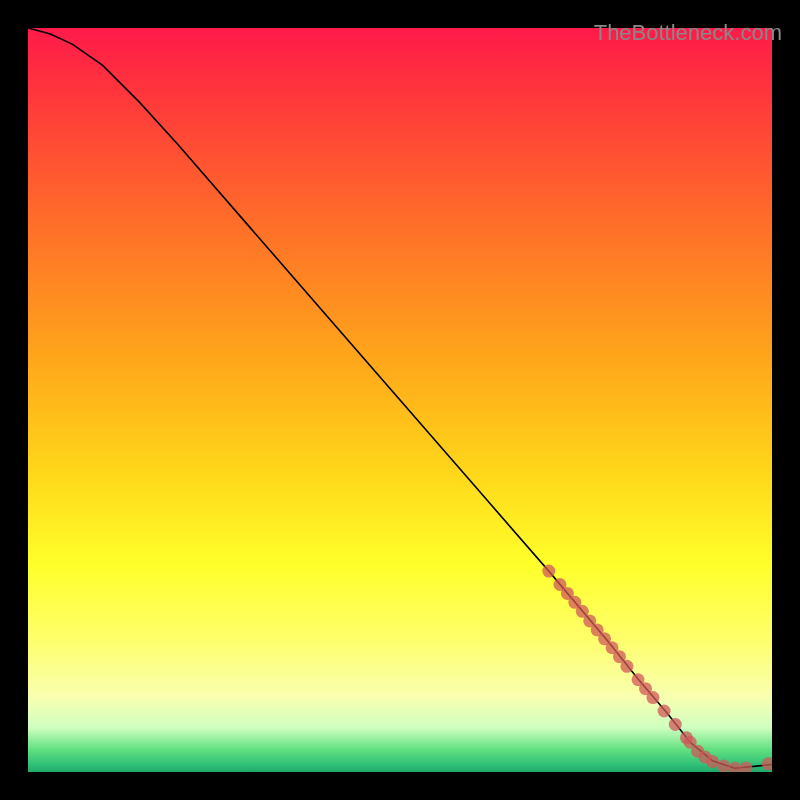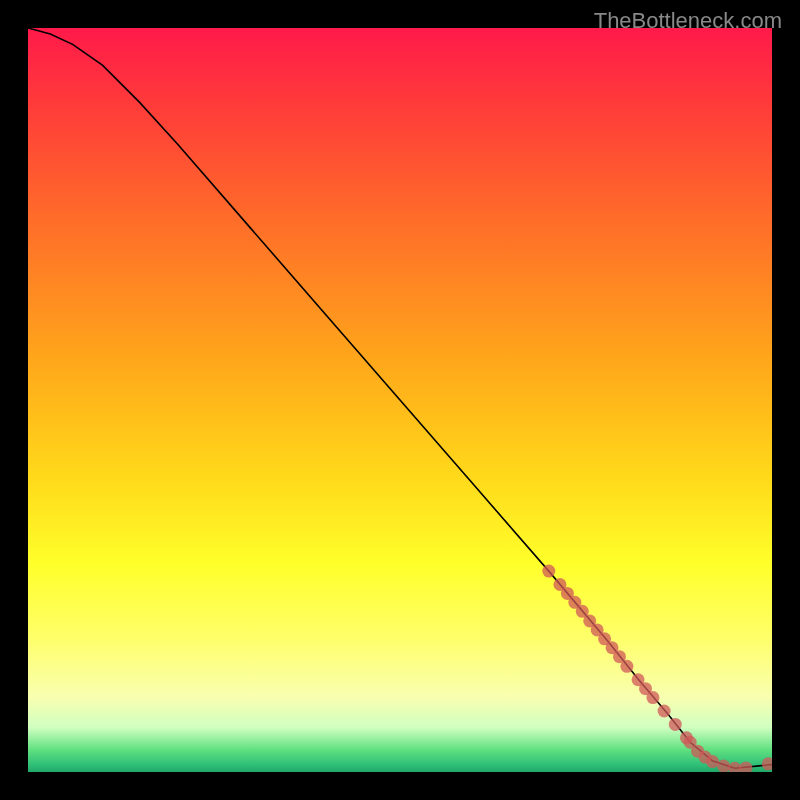--- a/index.html
+++ b/index.html
@@ -6,21 +6,21 @@
   body {
     width: 800px;
     height: 800px;
     background: #000;
     position: relative;
     font-family: Arial, sans-serif;
     overflow: hidden;
   }
   .watermark {
     position: absolute;
-    top: 8px;
+    top: 20px;
     right: 18px;
     color: #888;
     font-size: 22px;
     font-weight: 500;
     z-index: 10;
   }
   .plot-area {
     position: absolute;
     top: 28px;
     left: 28px;

